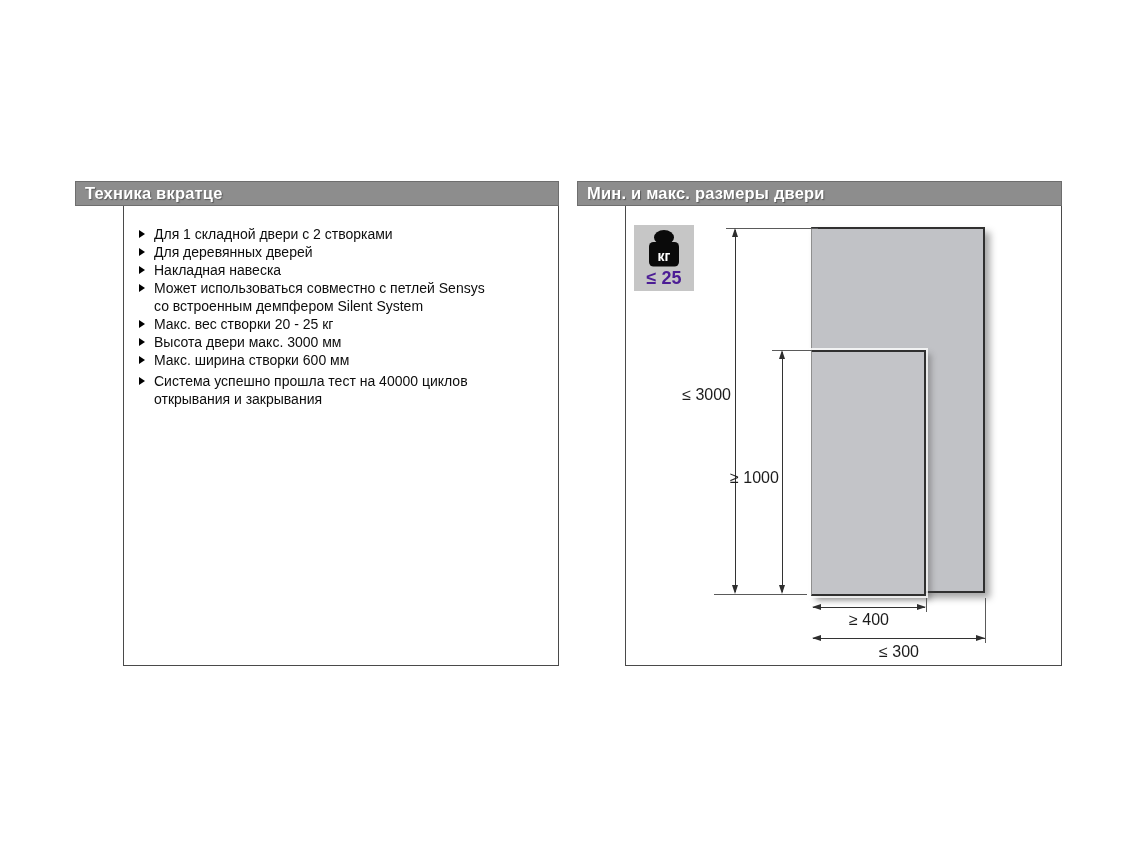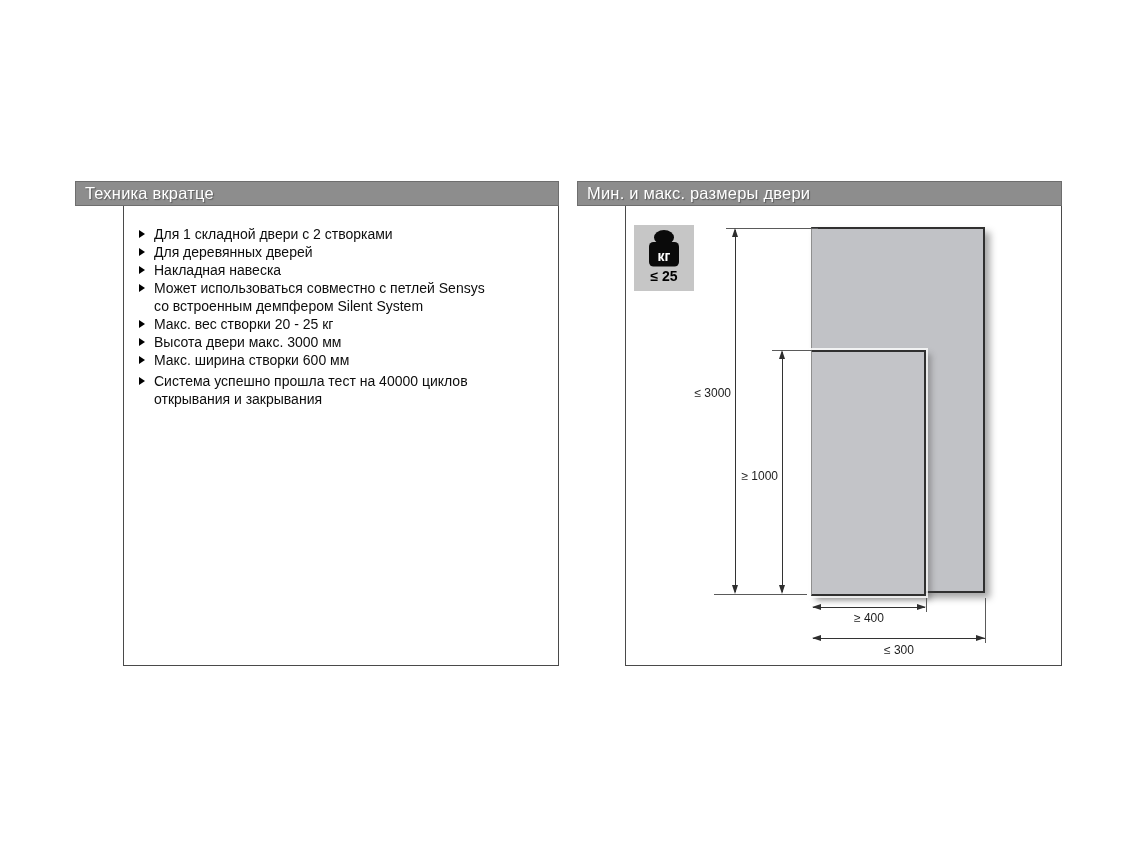--- a/index.html
+++ b/index.html
@@ -15,21 +15,21 @@
   
   .panel { position:absolute; top:181px; width:485px; height:485px; }
   .panel.left  { left:75px;  width:484px; }
   .panel.right { left:577px; }
   .panel-header {
     height:25px;
     background:#8d8d8d;
     border:1px solid #6e6e6e;
     color:#ffffff;
     font-size:16.5px;
-    font-weight:normal;
+    font-weight:bold;
     line-height:23px;
     padding-left:9px;
     text-shadow:1px 1px 1px rgba(50,50,50,.55);
     letter-spacing:.2px;
     white-space:nowrap;
   }
   .panel-body {
     position:relative;
     height:460px;
     background:#ffffff;
@@ -58,21 +58,21 @@
   }
 
   
   .weight-badge {
     position:absolute; left:8px; top:19px;
     width:60px; height:66px;
     background:#c6c6c6;
     text-align:center;
   }
   .weight-icon { display:block; margin:4px auto 0; }
-  .weight-limit { font-size:14px; font-weight:bold; color:#000000; margin-top:-1px; }
+  .weight-limit { font-size:18px; font-weight:bold; color:#4c1d95; margin-top:-1px; }
 
   .door { position:absolute; background:#c1c2c6; }
   .max-door {
     left:185px; top:21px; width:174px; height:366px;
     border:2px solid #303030; border-left:1px solid #8f8f8f;
     box-shadow:5px 5px 7px rgba(0,0,0,.35);
   }
   .min-door {
     left:185px; top:144px; width:115px; height:246px;
     background:#c3c4c8;
@@ -83,21 +83,21 @@
   .dim-line { position:absolute; background:#333333; }
   .ext-line { position:absolute; background:#5a5a5a; }
   .ar { position:absolute; width:0; height:0; }
   .ar.up    { border-left:3.5px solid transparent; border-right:3.5px solid transparent; border-bottom:9px solid #2e2e2e; }
   .ar.down  { border-left:3.5px solid transparent; border-right:3.5px solid transparent; border-top:9px solid #2e2e2e; }
   .ar.lft   { border-top:3.5px solid transparent; border-bottom:3.5px solid transparent; border-right:9px solid #2e2e2e; }
   .ar.rgt   { border-top:3.5px solid transparent; border-bottom:3.5px solid transparent; border-left:9px solid #2e2e2e; }
 
   .dim-label {
     position:absolute;
-    font-size:12px;
+    font-size:16px;
     color:#1c1c1c;
     white-space:nowrap;
   }
   .dim-label.ralign { text-align:right; }
   .dim-label.center { text-align:center; }
 </style>
 </head>
 <body>
 
 <div class="page">

